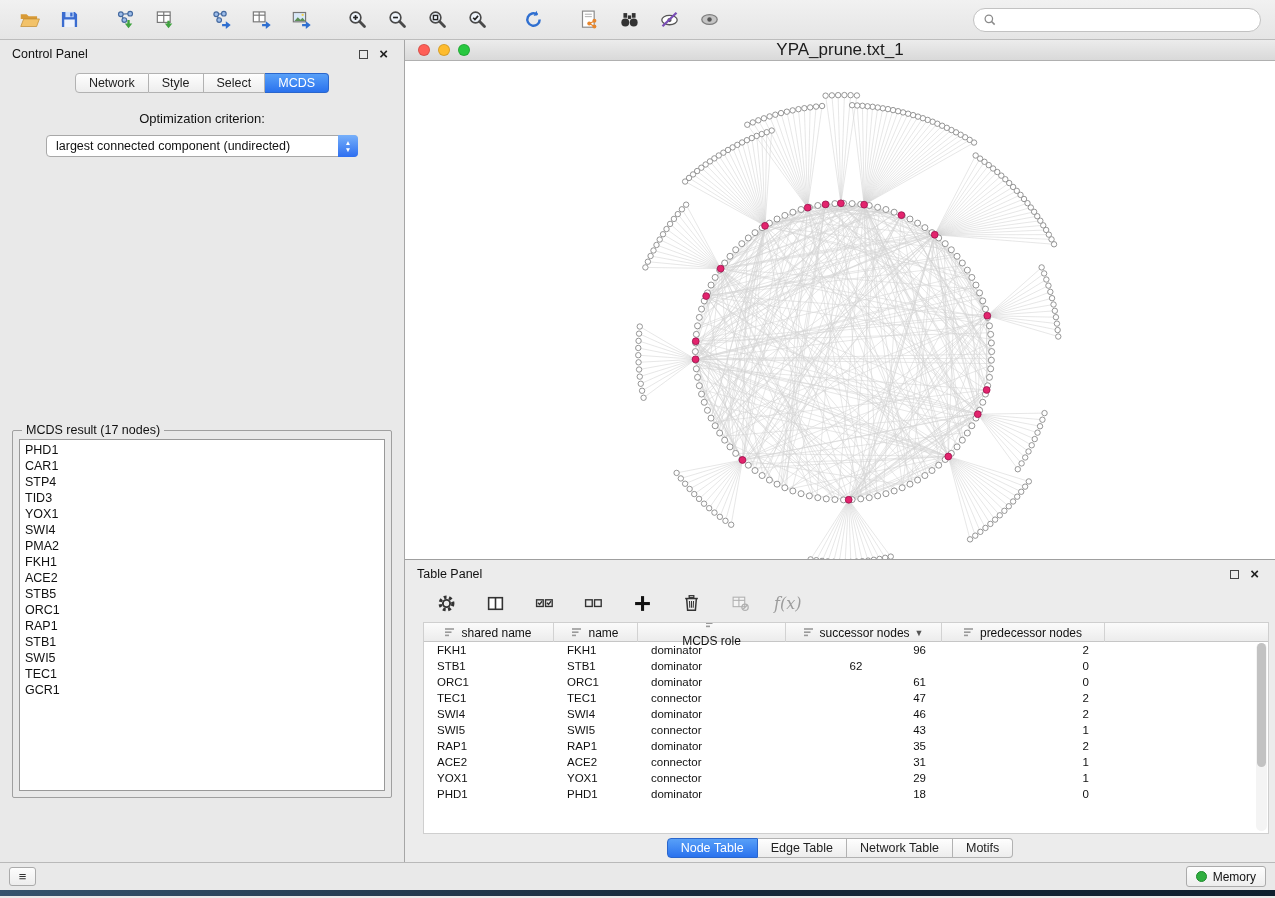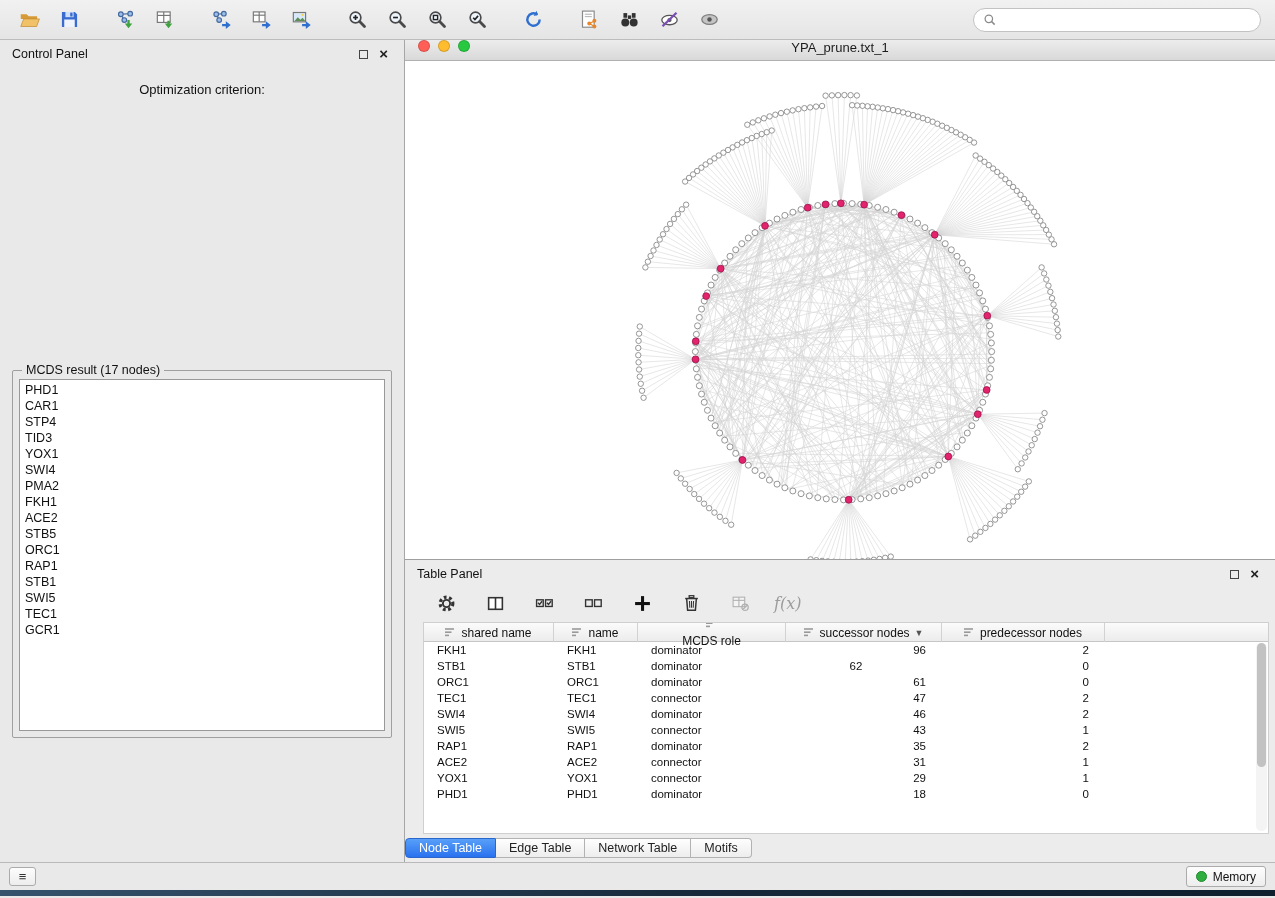--- a/index.html
+++ b/index.html
@@ -28,40 +28,40 @@
 #criterion-select .stepper{position:absolute;right:-1px;top:-1px;height:22px;width:20px;border-radius:0 4px 4px 0;background:linear-gradient(#77b0fa,#2d6ef0);display:flex;flex-direction:column;align-items:center;justify-content:center;color:#fff;font-size:6.5px;line-height:7px;}
 #cp-buttons{display:flex;justify-content:center;gap:14px;margin-top:13px;}
 .push-btn{height:22px;padding:0 15px;font-size:13px;background:linear-gradient(#ffffff,#ececec);border:1px solid #a8a8a8;border-radius:4px;color:#111;}
 .push-btn.focused{box-shadow:0 0 0 3px rgba(110,160,240,.7);border-color:#5b8ede;}
 #result-fieldset{margin:266px 12px 0;border:1px solid #9f9f9f;border-radius:2px;padding:2px 6px 6px;text-align:left;}
 #result-fieldset legend{font-size:12.5px;padding:0 4px;margin-left:3px;color:#111;}
 #result-list{background:#fff;border:1px solid #999;height:352px;padding:2px 5px;font-size:12.5px;line-height:16px;overflow:hidden;color:#111;}
 
 #right-area{flex:1;display:flex;flex-direction:column;min-width:0;}
 #network-window{height:519px;display:flex;flex-direction:column;background:#fff;}
-#net-titlebar{height:21px;background:linear-gradient(#ececec,#d9d9d9);border-bottom:1px solid #b0b0b0;position:relative;display:flex;align-items:flex-start;justify-content:center;font-size:13px;color:#1b1b1b;flex:0 0 21px;}
+#net-titlebar{height:21px;background:linear-gradient(#ececec,#d9d9d9);border-bottom:1px solid #b0b0b0;position:relative;display:flex;align-items:center;justify-content:center;font-size:17px;color:#1b1b1b;flex:0 0 21px;}
 #traffic{position:absolute;left:13px;display:flex;gap:8px;}
 .light{width:12px;height:12px;border-radius:50%;border:1px solid rgba(0,0,0,.15);}
 #net-canvas{flex:1;position:relative;background:#fff;}
 #graph-svg{position:absolute;inset:0;width:100%;height:100%;}
 
 #table-panel{flex:1;display:flex;flex-direction:column;background:#ececec;border-top:1px solid #9f9f9f;min-height:0;}
 #tp-toolbar{height:38px;display:flex;align-items:center;gap:19px;padding-left:26px;flex:0 0 38px;}
 #fx-label{font-family:"DejaVu Serif",serif;font-style:italic;color:#9c9c9c;font-size:16px;}
 #table-area{flex:1;margin:0 6px 0 18px;background:#fff;border:1px solid #cfcfcf;position:relative;overflow:hidden;}
 #thead{display:flex;height:19px;background:linear-gradient(#fbfbfb,#ececec);border-bottom:1px solid #c6c6c6;}
 .th{display:flex;align-items:center;justify-content:center;gap:5px;font-size:12px;color:#111;border-right:1px solid #d2d2d2;height:19px;}
 .th .chev{font-size:9px;color:#555;}
 .tr{display:flex;height:16px;align-items:center;font-size:11.5px;color:#111;}
 .td{overflow:hidden;white-space:nowrap;}
 .td.text{padding-left:13px;}
 .td.num{text-align:right;padding-right:16px;}
 #vscroll{position:absolute;top:20px;right:1px;bottom:2px;width:11px;background:#f4f4f4;border-radius:6px;}
 #vscroll .thumb{position:absolute;top:0;left:1px;width:9px;height:66%;background:#c2c2c2;border-radius:5px;}
-#tp-tabs{height:28px;display:flex;align-items:center;justify-content:flex-start;flex:0 0 28px;}
+#tp-tabs{height:28px;display:flex;align-items:center;justify-content:center;flex:0 0 28px;}
 
 #statusbar{height:28px;border-top:1px solid #b9b9b9;background:#e9e9e9;display:flex;align-items:center;padding:0 9px;}
 #hamburger-btn{width:27px;height:19px;border:1px solid #ababab;border-radius:3px;background:linear-gradient(#fdfdfd,#ededed);display:flex;align-items:center;justify-content:center;font-size:13px;color:#333;line-height:1;}
 #memory-btn{margin-left:auto;height:21px;border:1px solid #ababab;border-radius:3px;background:linear-gradient(#fdfdfd,#ededed);display:flex;align-items:center;gap:6px;padding:0 9px;font-size:12px;color:#111;}
 #memory-dot{width:11px;height:11px;border-radius:50%;}
 #desktop-strip{height:6px;background:linear-gradient(90deg,#35536d,#16293a 55%,#0e1f2e);}
 .result-item{cursor:default;}
 </style>
 </head>
 <body>
@@ -221,22 +221,35 @@
 
 <div id="main">
   <div id="left-panel">
     <div class="panel-title-row">
       <span>Control Panel</span>
       <span class="win-controls">
         <span class="minbox"></span>
         <span class="closex">×</span>
       </span>
     </div>
+    <div id="ctrl-tabs">
+        <span class="seg">Network</span>
+        <span class="seg">Style</span>
+        <span class="seg">Select</span>
+        <span class="seg active">MCDS</span>
+      </div>
     <div id="cp-content">
       <div id="opt-label">Optimization criterion:</div>
+      <div id="criterion-select">
+        <span>largest connected component (undirected)</span>
+        <span class="stepper">
+            <span>▲</span>
+            <span>▼</span>
+          </span>
+      </div>
       <fieldset id="result-fieldset">
         <legend>MCDS result (17 nodes)</legend>
         <div id="result-list">
             <div class="result-item">PHD1</div>
             <div class="result-item">CAR1</div>
             <div class="result-item">STP4</div>
             <div class="result-item">TID3</div>
             <div class="result-item">YOX1</div>
             <div class="result-item">SWI4</div>
             <div class="result-item">PMA2</div>

